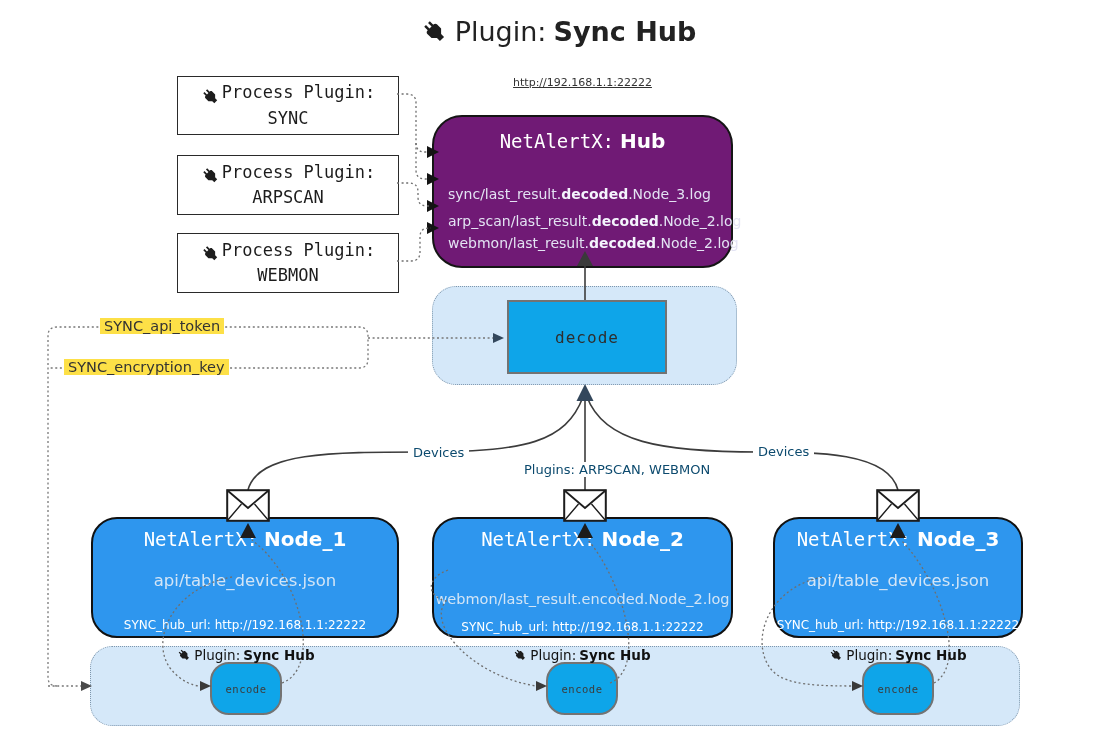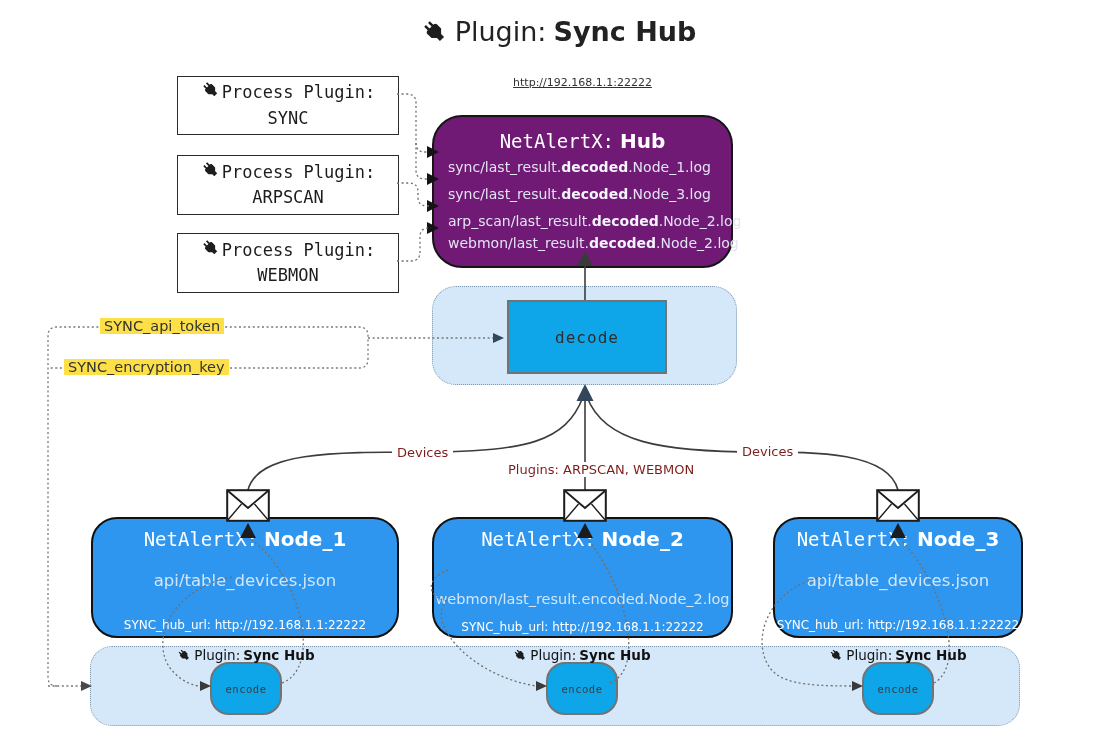--- a/index.html
+++ b/index.html
@@ -13,21 +13,21 @@
   .page-title{top:16px;left:0;width:100%;display:flex;justify-content:center;align-items:center;gap:7px;font-size:27px;color:#222;z-index:2;}
   .page-title .bold{font-weight:bold;}
   .plug{fill:#1d1d1d;flex:0 0 auto;}
 
   
   .pbox{
     left:177px;width:220px;background:#fff;border:1.7px solid #2a2a2a;
     display:flex;flex-direction:column;justify-content:center;align-items:center;
     font-family:"DejaVu Sans Mono", monospace;font-size:17px;color:#1c1c1c;line-height:1.5;z-index:2;
   }
-  .pbox .l1{display:flex;align-items:flex-start;gap:2px;}
+  .pbox .l1{display:flex;align-items:flex-end;gap:2px;}
 
   
   .hub-url{left:432px;top:76px;width:301px;text-align:center;font-size:11px;color:#333;z-index:2;text-decoration:underline;}
   .hub{
     left:432px;top:99px;width:301px;height:153px;background:#701a75;border:2px solid #151515;
     border-radius:30px;z-index:2;box-sizing:border-box;margin-top:16px;
   }
   .hub-title{position:absolute;top:12px;left:0;width:100%;text-align:center;color:#fff;font-size:19px;}
   .hub-title .pre,.node-title .pre{font-family:"DejaVu Sans Mono", monospace;}
   .hub-title .bold,.node-title .bold{font-weight:bold;font-size:20px;}
@@ -37,21 +37,21 @@
   
   .panel{background:#d5e8f9;border:1.7px dotted #7e96ac;border-radius:24px;z-index:1;box-sizing:border-box;}
   .decode-panel{left:432px;top:286px;width:305px;height:99px;}
   .wbox{background:#0ea5e9;border:2px solid #737373;display:flex;align-items:center;justify-content:center;box-sizing:border-box;z-index:2;}
   .decode-box{left:507px;top:300px;width:160px;height:74px;font-family:"DejaVu Sans Mono", monospace;font-size:16px;letter-spacing:1px;color:#2e2e2e;}
 
   
   .token-label{background:#fde047;padding:0 4px;font-size:14.5px;color:#333;z-index:8;white-space:nowrap;}
 
   
-  .flow-label{background:#fff;padding:0 5px;font-size:13px;color:#7f1d1d;z-index:8;white-space:nowrap;}
+  .flow-label{background:#fff;padding:0 5px;font-size:13px;color:#0c4a6e;z-index:8;white-space:nowrap;margin-left:16px;}
 
   
   .node{background:#2e96ee;border:2.4px solid #111;border-radius:26px;z-index:2;box-sizing:border-box;}
   .node-title{position:absolute;top:8px;left:0;width:100%;text-align:center;color:#fff;font-size:19px;white-space:nowrap;}
   .node-file{position:absolute;left:0;width:100%;text-align:center;color:#d3e5f6;font-size:16.5px;white-space:nowrap;}
   .node-file.small{font-size:14.5px;}
   .node-url{position:absolute;left:0;width:100%;text-align:center;color:#fff;font-size:12px;white-space:nowrap;}
 
   
   .band{left:90px;top:646px;width:930px;height:80px;border-radius:22px;}
@@ -115,21 +115,20 @@
     </div>
   <div>WEBMON</div>
 </div>
 
 <div class="abs hub-url">http://192.168.1.1:22222</div>
 <div class="abs hub">
   <div class="hub-title">
     <span class="pre">NetAlertX:</span>
     <span class="bold">Hub</span>
   </div>
-  <div class="hub-line" style="top:42px;"><span>sync/last_result.</span><b>decoded</b><span>.Node_1.log</span></div>
   <div class="hub-line" style="top:69px;"><span>sync/last_result.</span><b>decoded</b><span>.Node_3.log</span></div>
   <div class="hub-line" style="top:96px;"><span>arp_scan/last_result.</span><b>decoded</b><span>.Node_2.log</span></div>
   <div class="hub-line" style="top:118px;"><span>webmon/last_result.</span><b>decoded</b><span>.Node_2.log</span></div>
 </div>
 
 <div class="abs panel decode-panel"></div>
 <div class="abs wbox decode-box">decode</div>
 
 <div class="abs token-label" style="left:100px;top:318px;">SYNC_api_token</div>
 <div class="abs token-label" style="left:64px;top:359px;">SYNC_encryption_key</div>

